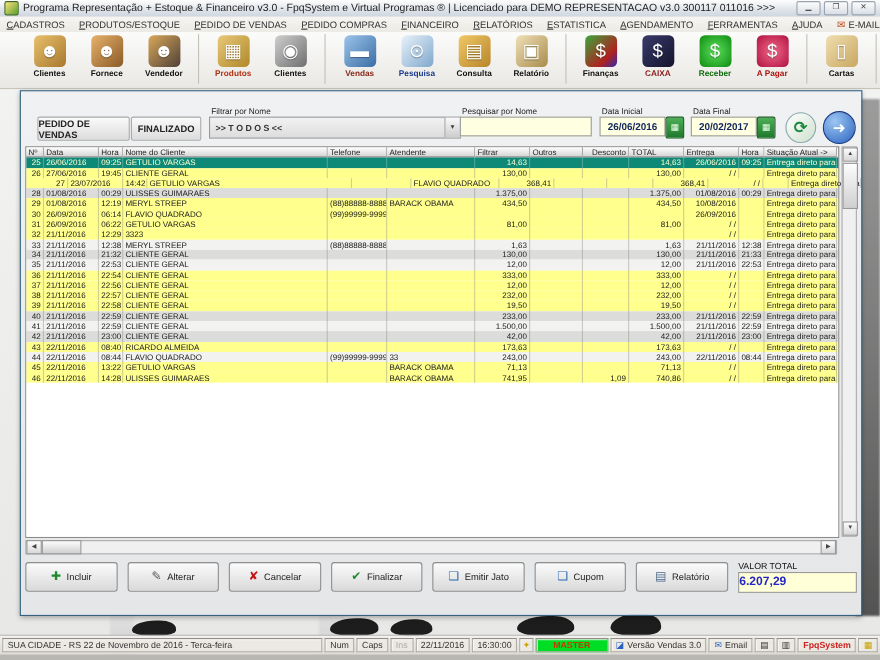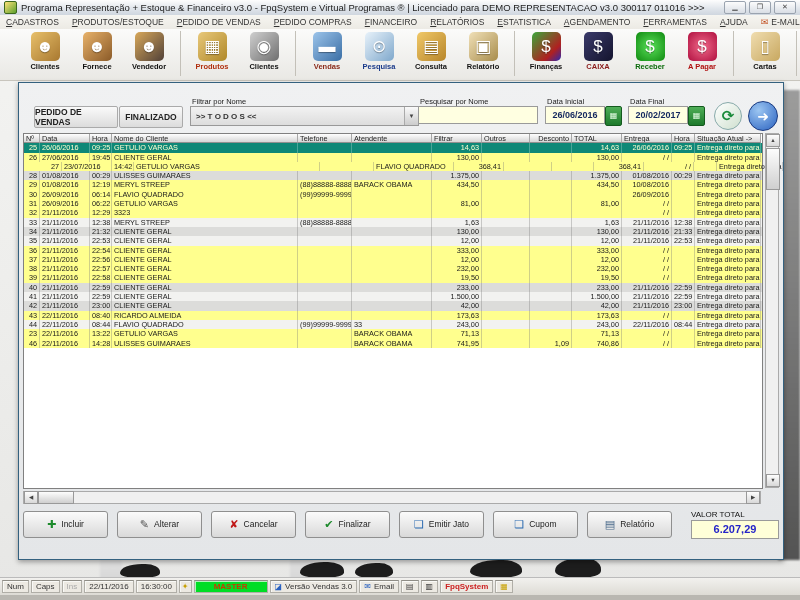--- a/index.html
+++ b/index.html
@@ -64,21 +64,21 @@
   .hscroll{position:absolute;left:4px;bottom:55px;height:13px;background:#f0f0f0;border:1px solid #aaa;box-sizing:border-box;display:flex;align-items:center;}
   .sbtn{width:12px;height:11px;background:linear-gradient(180deg,#fdfdfd,#d8d8d8);border:1px solid #999;font-size:5.5px;text-align:center;line-height:10px;color:#444;flex:0 0 auto;}
   .sthumb{background:linear-gradient(180deg,#fdfdfd,#cfcfcf);border:1px solid #999;}
 
   
   .actions{position:absolute;left:4px;right:4px;bottom:18px;height:34px;display:flex;align-items:center;}
   .abtn{width:83px;height:25px;margin-right:9px;background:linear-gradient(180deg,#fbfbfb,#d9d9d9);border:1px solid #8f8f8f;border-radius:3px;display:flex;align-items:center;justify-content:center;gap:5px;font-size:8.5px;color:#222;cursor:pointer;}
   .aicon{font-size:11px;line-height:11px;}
   .total-wrap{margin-left:auto;display:flex;flex-direction:column;align-items:flex-start;}
   .total-label{font-size:8px;color:#111;margin-bottom:1px;}
-  .total-value{width:86px;height:17px;background:#ffffd8;border:1px solid #9a9a9a;font-size:11px;font-weight:bold;color:#2525c8;text-align:center;line-height:16px;padding-right:0;}
+  .total-value{width:86px;height:17px;background:#ffffd8;border:1px solid #9a9a9a;font-size:11px;font-weight:bold;color:#2525c8;text-align:left;line-height:16px;padding-right:20px;}
 
   
   .statusbar{position:absolute;left:0;right:0;bottom:5px;height:17px;background:linear-gradient(180deg,#f2f1ee,#dddbd5);border-top:1px solid #bbb;display:flex;align-items:center;padding:0 2px;gap:2px;}
   .seg{height:13px;border:1px solid #b0aea7;border-top-color:#8f8d86;background:#ece9e2;box-shadow:inset 1px 1px 0 rgba(255,255,255,.7);font-size:8px;color:#333;display:flex;align-items:center;padding:0 4px;white-space:nowrap;box-sizing:border-box;}
   .seg.dim{color:#aaa;}
   .master{background:#00dd25;color:#c43b00;font-weight:bold;justify-content:center;}
   .brand{color:#cc2222;font-weight:bold;}
   .bottomstrip{position:absolute;left:0;right:0;bottom:0;height:5px;background:#b9b7b1;}
 </style>
 </head>
@@ -532,21 +532,21 @@
             <div class="gc" style="width: 80px;">33</div>
             <div class="gc num" style="width: 50px;">243,00</div>
             <div class="gc num" style="width: 48px;"></div>
             <div class="gc num" style="width: 42px;"></div>
             <div class="gc num" style="width: 50px;">243,00</div>
             <div class="gc num" style="width: 50px;">22/11/2016</div>
             <div class="gc" style="width: 23px;">08:44</div>
             <div class="gc" style="width: 66px;">Entrega direto para o cliente</div>
           </div>
           <div class="grow r-y">
-            <div class="gc num" style="width: 16px;">23</div>
+            <div class="gc num" style="width: 16px;">45</div>
             <div class="gc" style="width: 50px;">22/11/2016</div>
             <div class="gc" style="width: 22px;">13:22</div>
             <div class="gc" style="width: 186px;">GETULIO VARGAS</div>
             <div class="gc" style="width: 54px;"></div>
             <div class="gc" style="width: 80px;">BARACK OBAMA</div>
             <div class="gc num" style="width: 50px;">71,13</div>
             <div class="gc num" style="width: 48px;"></div>
             <div class="gc num" style="width: 42px;"></div>
             <div class="gc num" style="width: 50px;">71,13</div>
             <div class="gc num" style="width: 50px;">/  /</div>
@@ -615,20 +615,21 @@
           <span>Relatório</span>
         </div>
         <div class="total-wrap">
         <div class="total-label">VALOR TOTAL</div>
         <div class="total-value">6.207,29</div>
       </div>
     </div>
   </div>
 
   <div class="statusbar">
+    <div class="seg" style="width:332px;">SUA CIDADE - RS 22 de Novembro de 2016 - Terca-feira</div>
     <div class="seg">Num</div>
     <div class="seg">Caps</div>
     <div class="seg dim">Ins</div>
     <div class="seg">22/11/2016</div>
     <div class="seg">16:30:00</div>
     <div class="seg" style="padding:0 2px;color:#c8a000;">✦</div>
     <div class="seg master" style="width:74px;">MASTER</div>
     <div class="seg">
       <span style="color:#2a62c0;margin-right:3px;">◪</span>
       <span>Versão Vendas 3.0</span>

